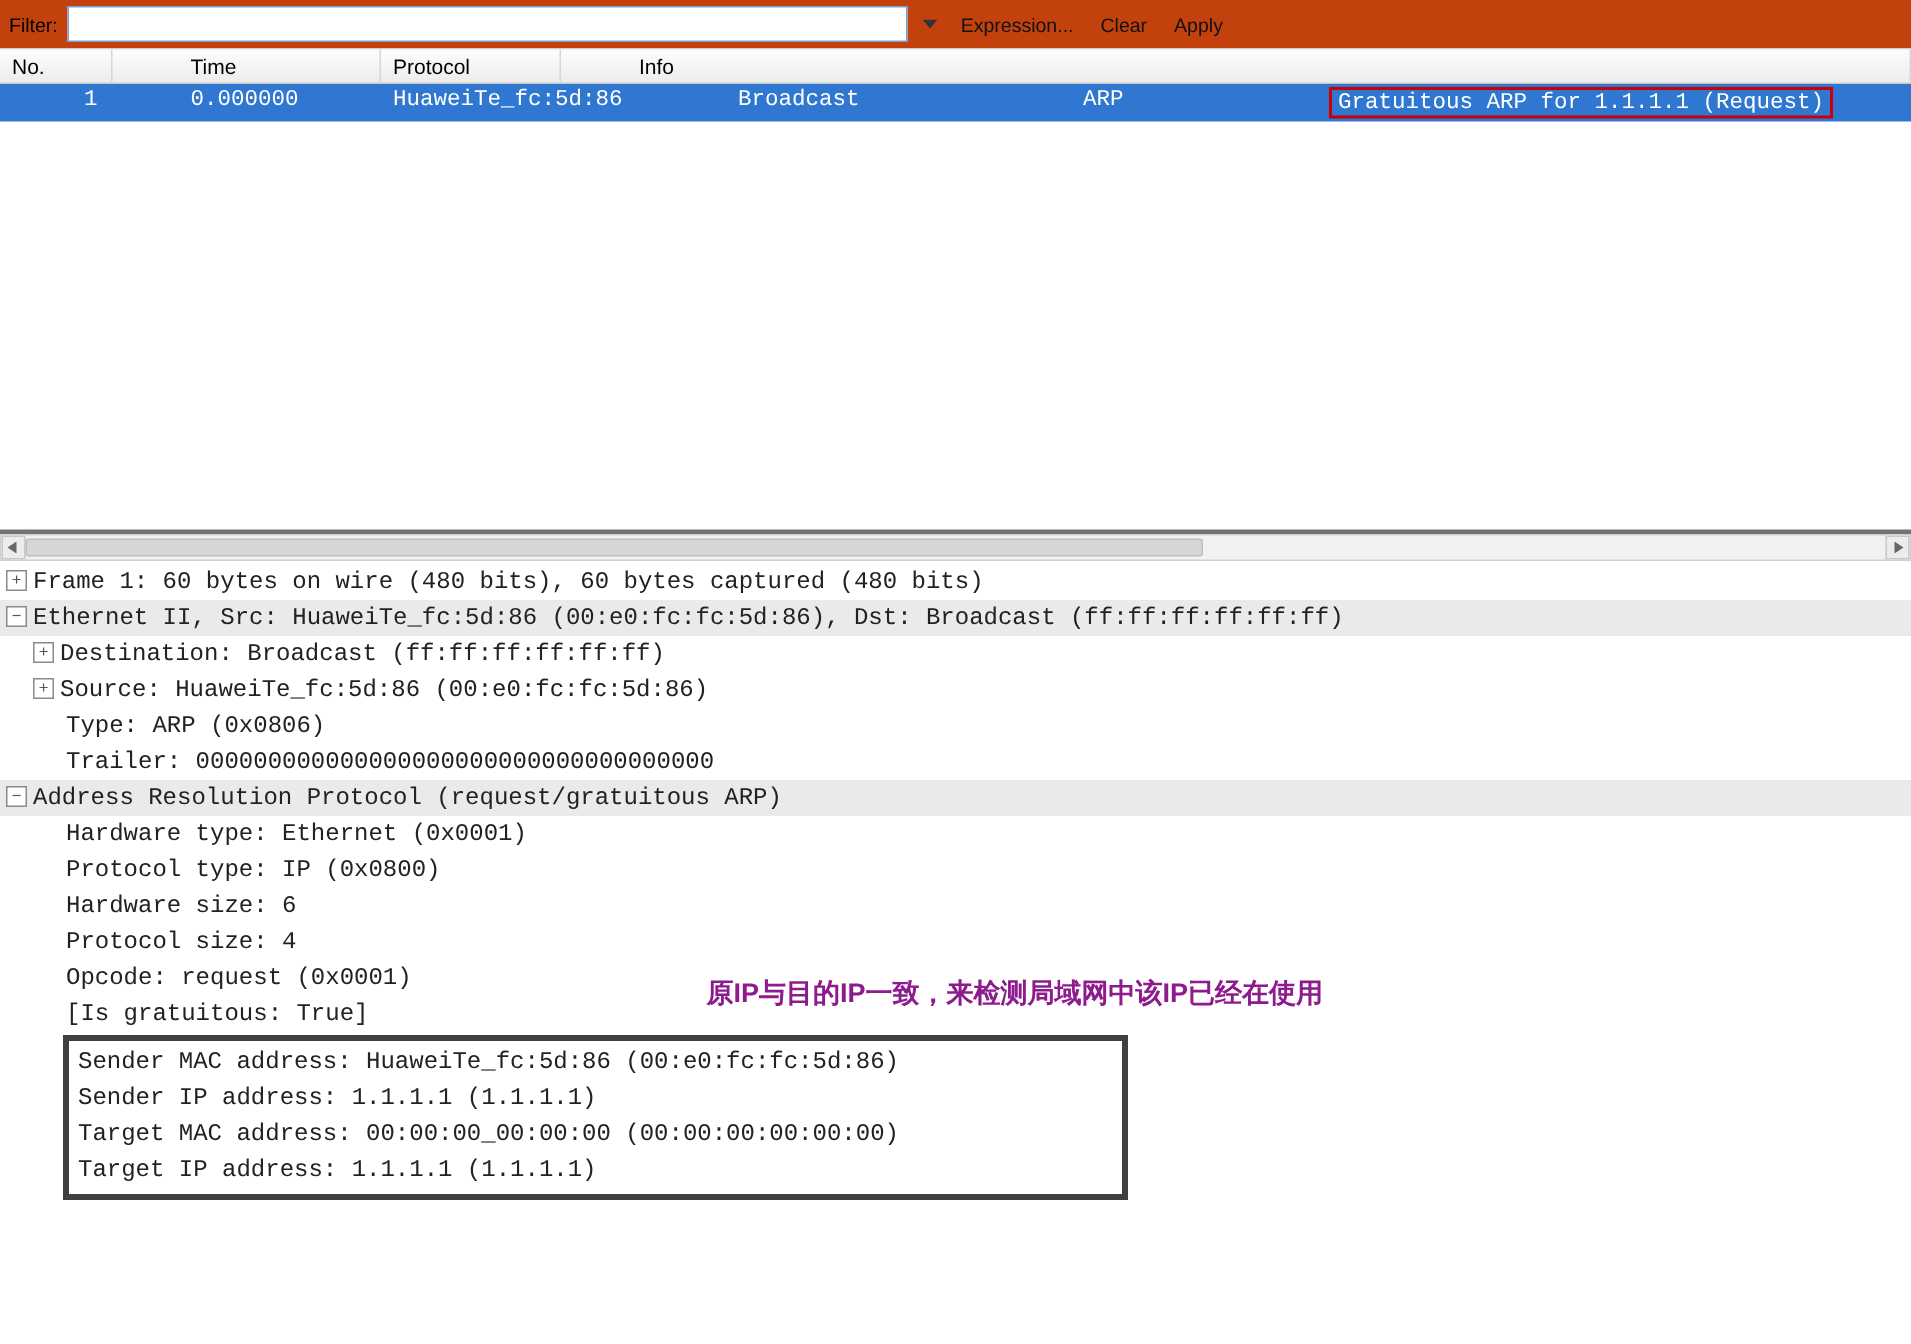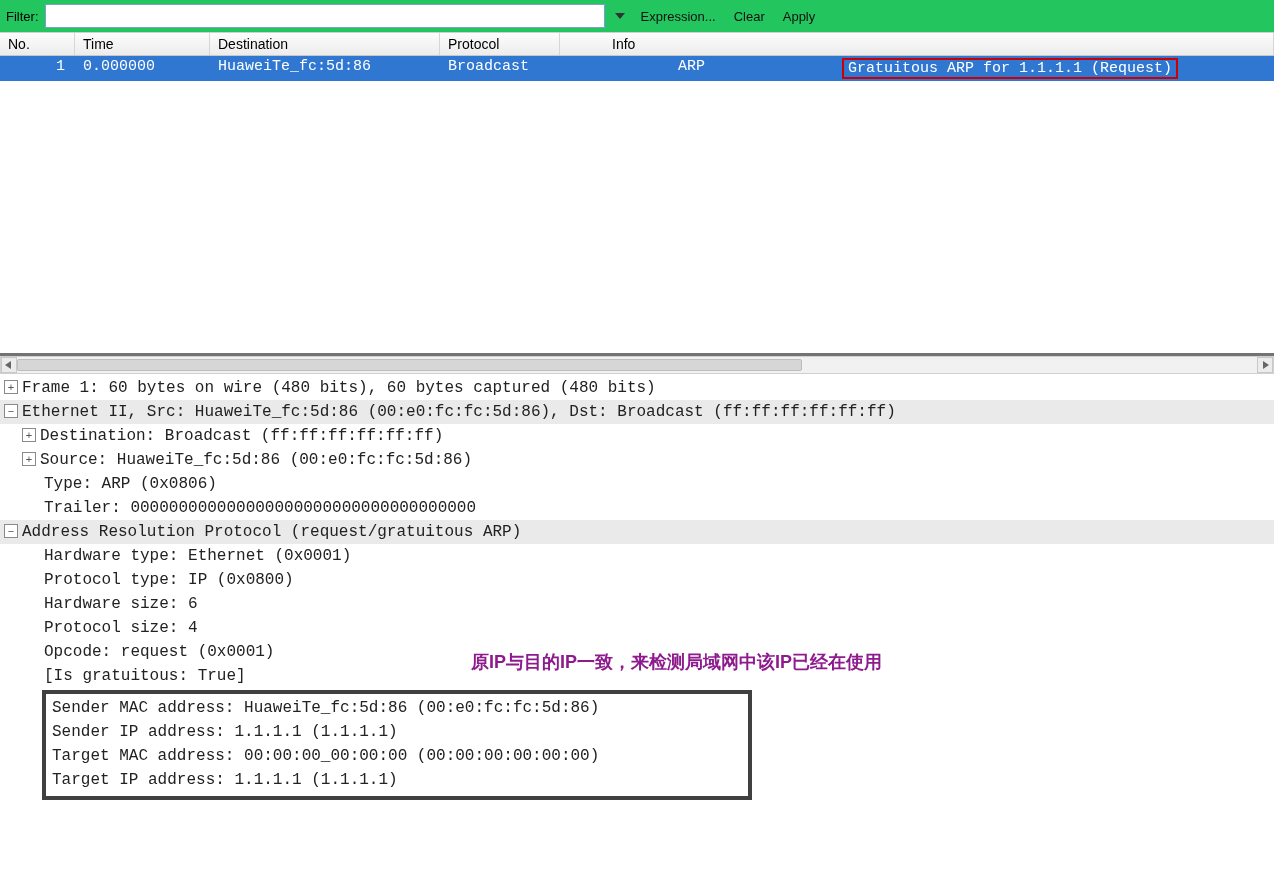--- a/index.html
+++ b/index.html
@@ -8,21 +8,21 @@
     font-size: 13px;
     background: #fff;
     color: #000;
     width: 1274px;
   }
   .filter-bar {
     display: flex;
     align-items: center;
     padding: 4px 6px;
     gap: 6px;
-    background: #22c55e;
+    background: #c2410c;
   }
   .filter-label { color: #000; }
   .filter-input {
     flex: 0 0 560px;
     height: 24px;
     border: 1px solid #7a9fd4;
     background: #fff;
     padding: 2px 4px;
     font-size: 13px;
   }
@@ -50,21 +50,21 @@
     color: #000;
     font-family: "Segoe UI", Tahoma, sans-serif;
     font-size: 14px;
   }
   .pl-header > div {
     padding: 3px 8px;
     border-right: 1px solid #d6d6d6;
     white-space: nowrap;
   }
   .col-no { width: 75px; text-align: left; }
-  .col-time { width: 135px; }
+  .col-time { width: 135px; margin-left: 44px; }
   .col-src { width: 230px; }
   .col-dst { width: 230px; }
   .col-proto { width: 120px; }
   .col-info { flex: 1; margin-left: 44px; }
   .pl-row {
     display: flex;
     background: #2f77d1;
     color: #fff;
   }
   .pl-row > div {
@@ -155,21 +155,20 @@
   </span>
   <span class="filter-link">Expression...</span>
   <span class="filter-link">Clear</span>
   <span class="filter-link">Apply</span>
 </div>
 
 <div class="packet-list">
   <div class="pl-header">
     <div class="col-no">No.</div>
     <div class="col-time">Time</div>
-    <div class="col-dst">Destination</div>
     <div class="col-proto">Protocol</div>
     <div class="col-info">Info</div>
   </div>
   <div class="pl-row">
     <div class="col-no">1</div>
     <div class="col-time">0.000000</div>
     <div class="col-src">HuaweiTe_fc:5d:86</div>
     <div class="col-dst">Broadcast</div>
     <div class="col-proto">ARP</div>
     <div class="col-info">

